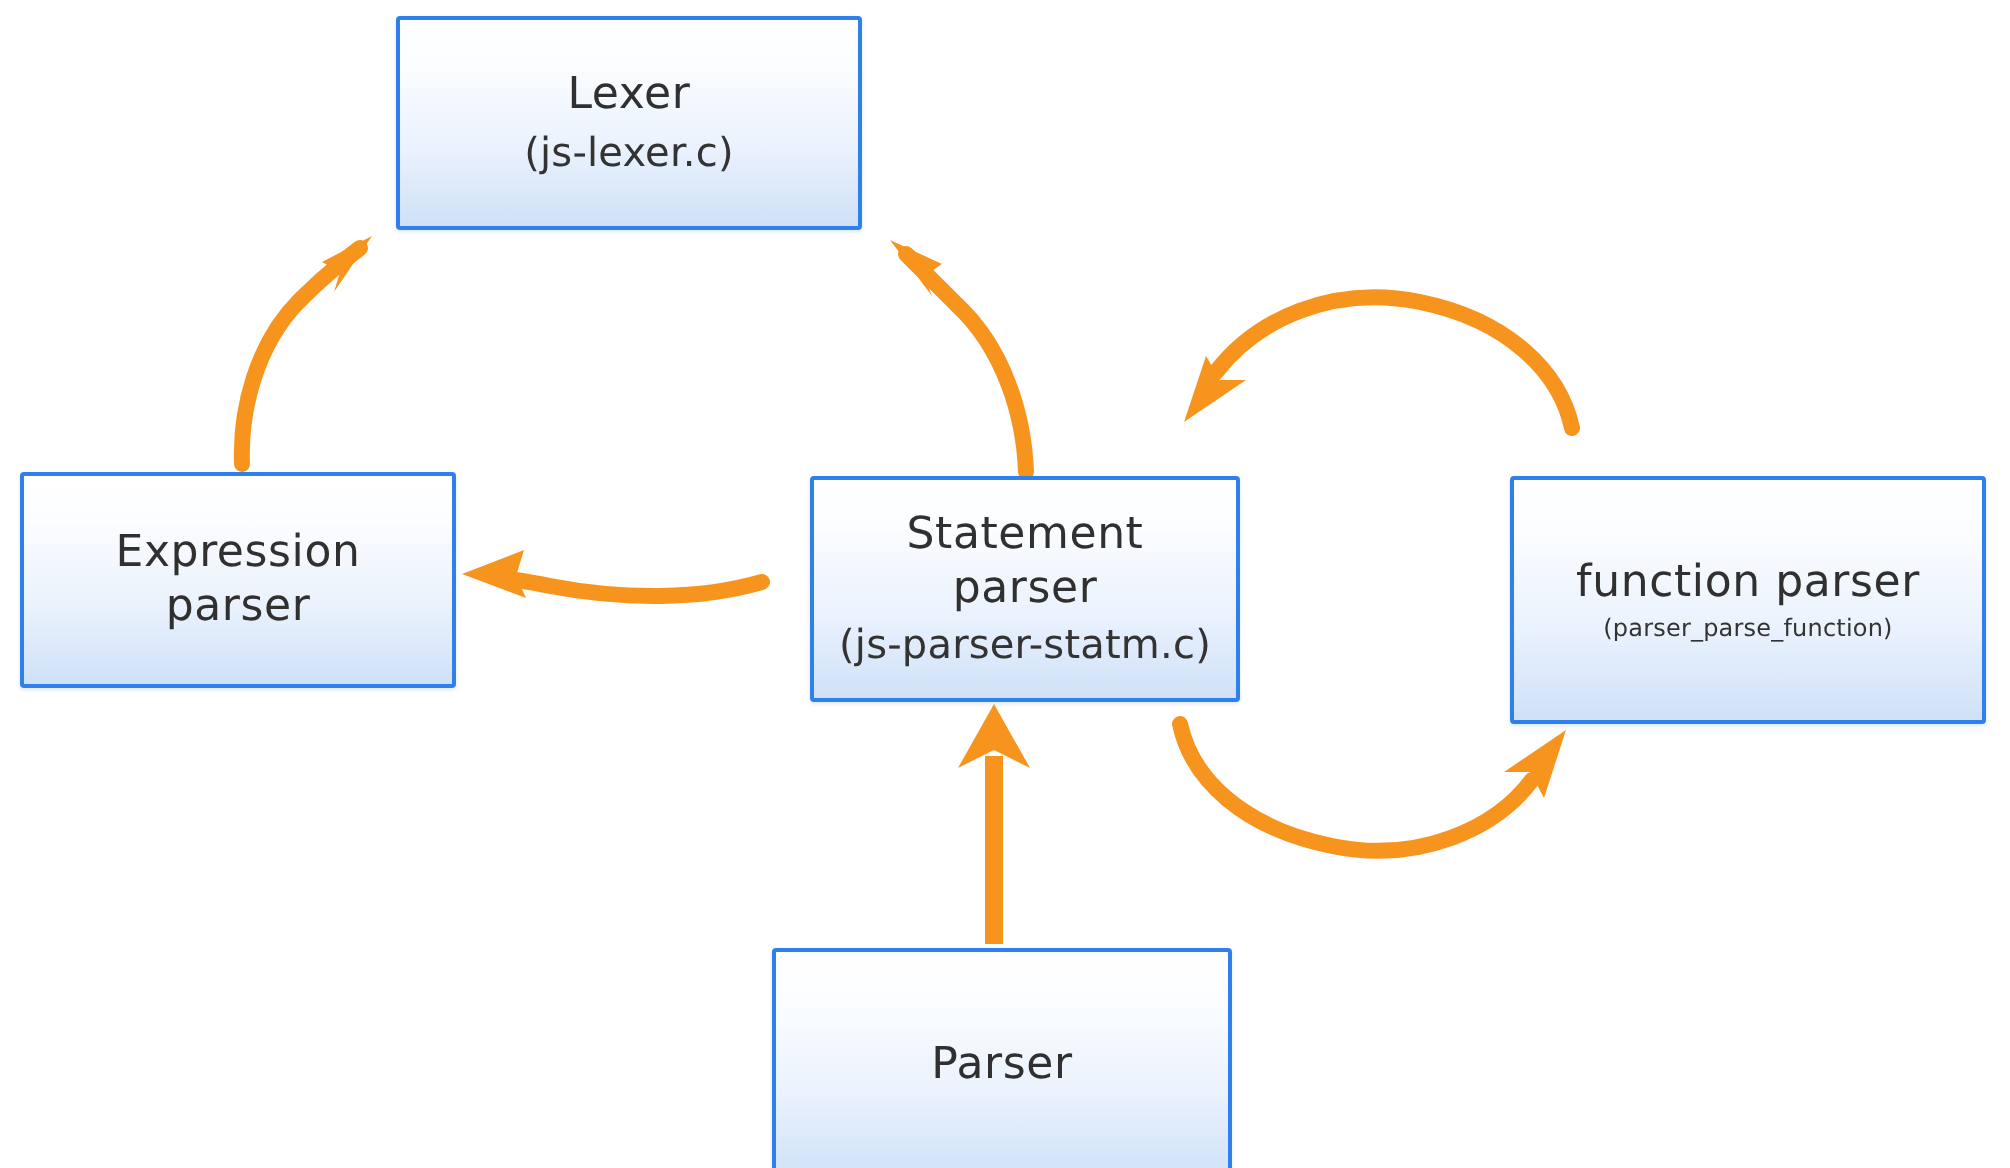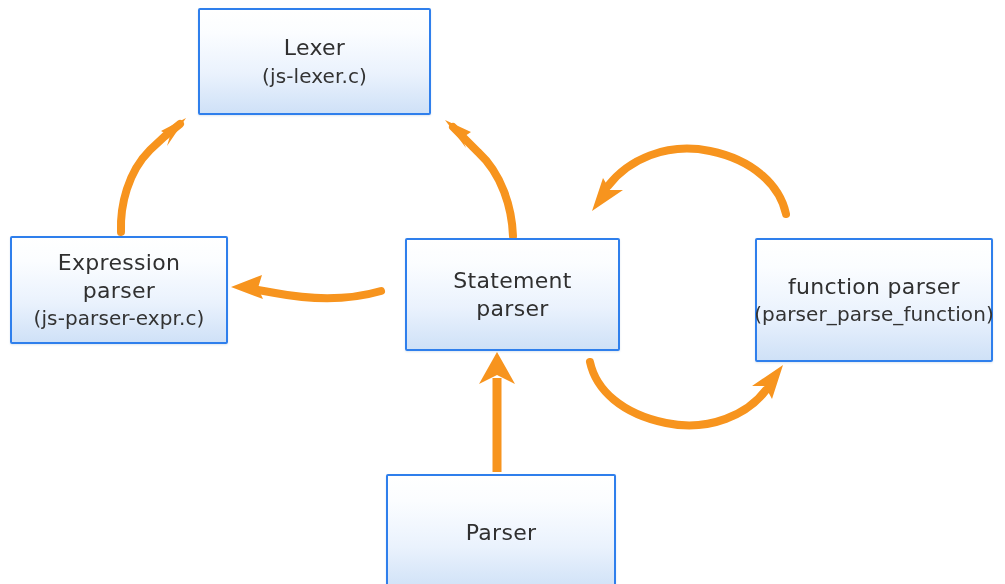--- a/index.html
+++ b/index.html
@@ -58,21 +58,21 @@
   }
   .node-title + .node-sub { margin-top: 2px; }
 
   
   #node-lexer            { left: 198px; top: 8px;   width: 233px; height: 107px; }
   #node-expression-parser{ left: 10px;  top: 236px; width: 218px; height: 108px; }
   #node-statement-parser { left: 385px; top: 238px; width: 215px; height: 113px; margin-left: 20px; }
   #node-function-parser  { left: 755px; top: 238px; width: 238px; height: 124px; }
   #node-parser           { left: 386px; top: 474px; width: 230px; height: 118px; }
 
-  #node-function-parser .node-sub { font-size: 20px; }
+  #node-function-parser .node-sub { font-size: 12px; }
 </style>
 </head>
 <body>
 
 <div id="diagram-canvas">
 
   <svg id="arrow-layer" viewBox="0 0 1005 584" width="1005" height="584" xmlns="http://www.w3.org/2000/svg">
 
     <g>
       <path d="M 121,232 C 120,205 128,172 150,150 C 162,138 172,130 180,124" fill="none" stroke="#f7941e" stroke-width="8" stroke-linecap="round"></path>
@@ -106,26 +106,26 @@
   </svg>
 
   <div class="node-box" id="node-lexer">
     <div class="node-title">Lexer</div>
     <div class="node-sub">(js-lexer.c)</div>
   </div>
 
   <div class="node-box" id="node-expression-parser">
     <div class="node-title">Expression</div>
     <div class="node-title">parser</div>
-    <div class="node-sub">(js-parser-expr.c)</div>
   </div>
 
   <div class="node-box" id="node-statement-parser">
     <div class="node-title">Statement</div>
     <div class="node-title">parser</div>
+    <div class="node-sub">(js-parser-statm.c)</div>
   </div>
 
   <div class="node-box" id="node-function-parser">
     <div class="node-title">function parser</div>
     <div class="node-sub">(parser_parse_function)</div>
   </div>
 
   <div class="node-box" id="node-parser">
     <div class="node-title">Parser</div>
   </div>

